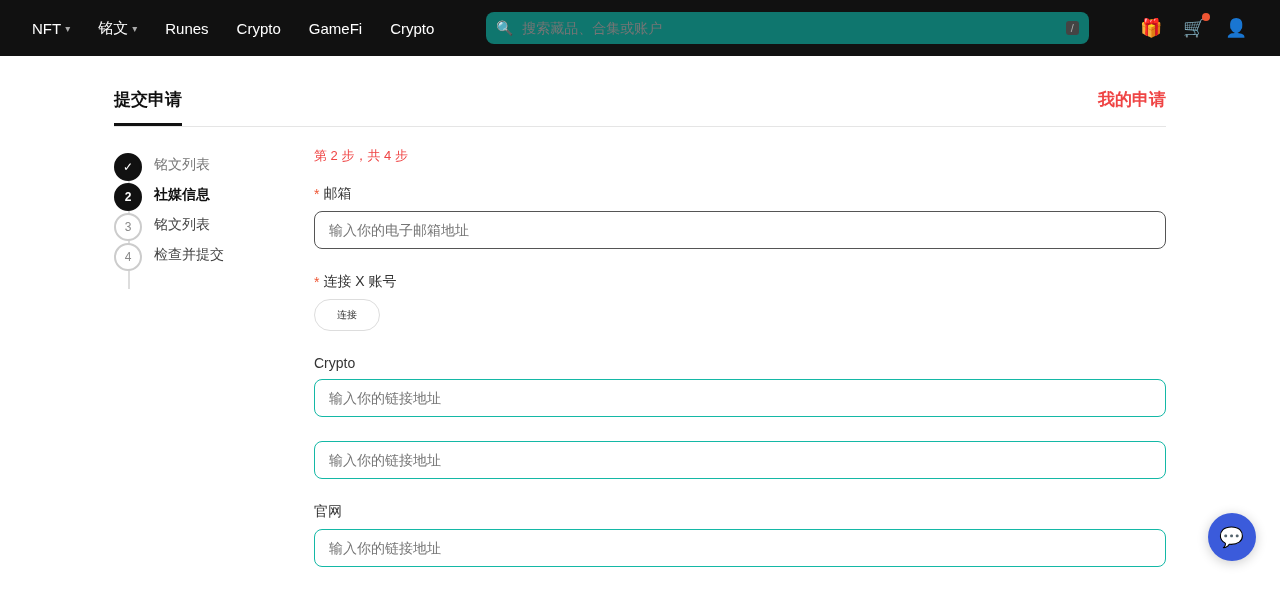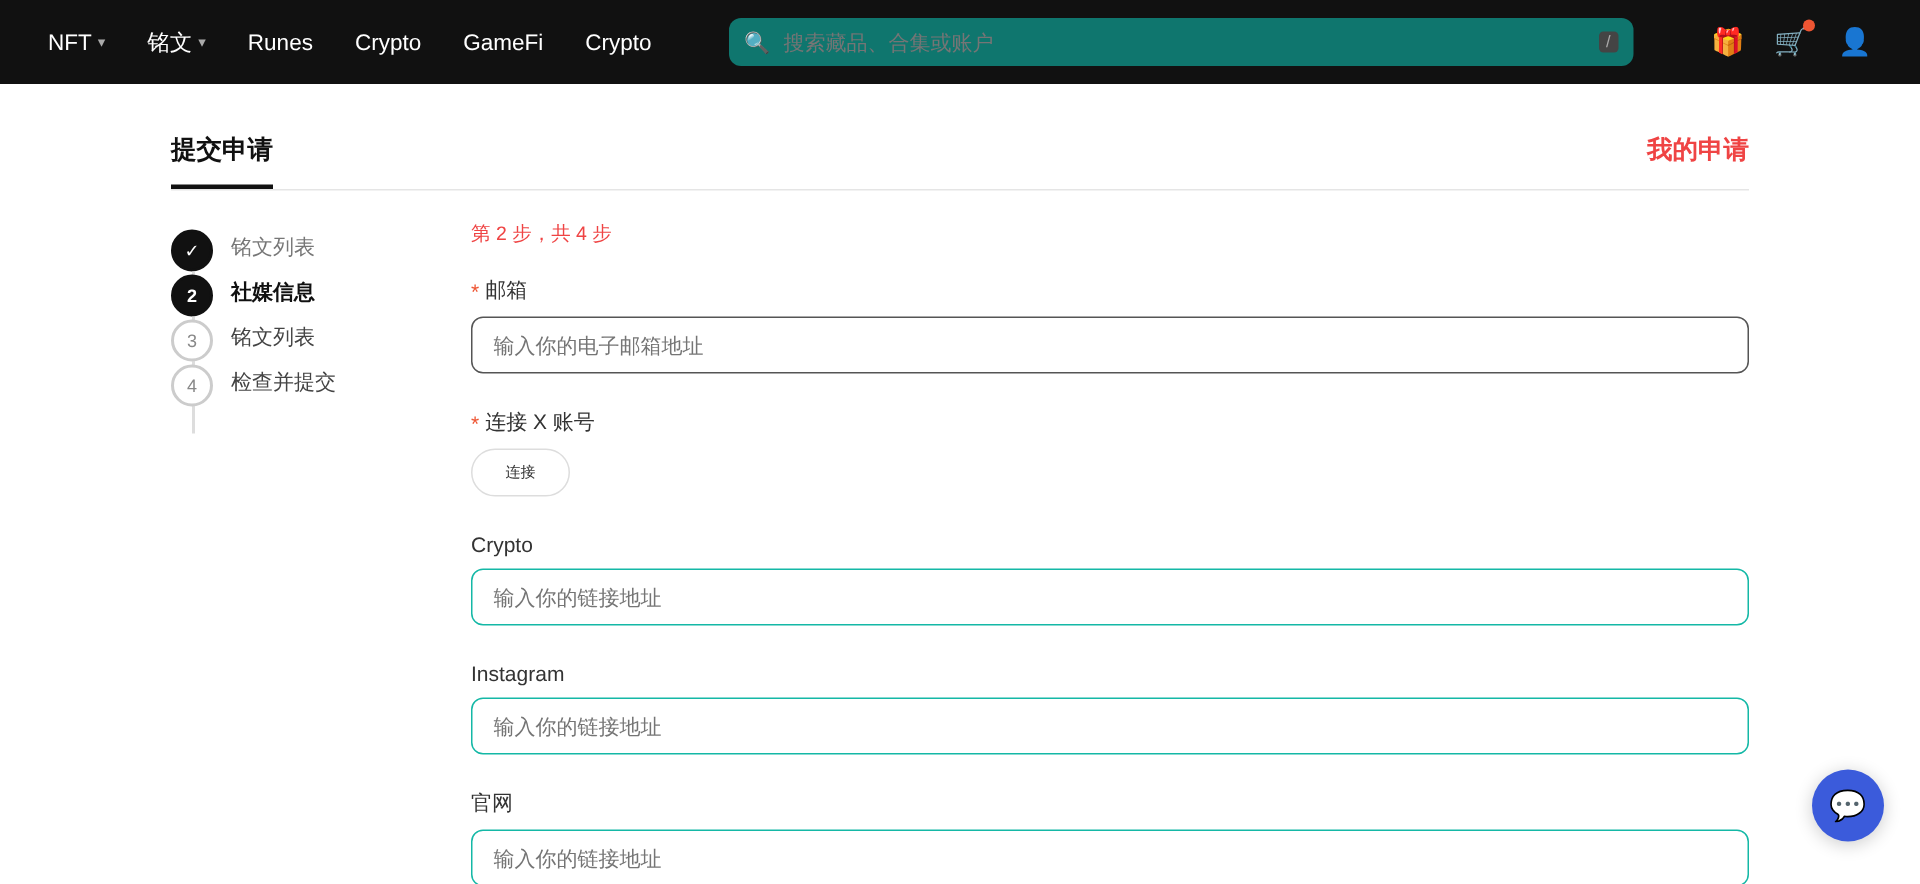--- a/index.html
+++ b/index.html
@@ -338,23 +338,20 @@
       </div>
 
       <div class="field-group">
         <div class="field-label">
           <span>Crypto</span>
         </div>
         <input class="field-input" type="url" placeholder="输入你的链接地址" style="">
       </div>
 
       <div class="field-group">
-        <div class="field-label">
-          <span>Instagram</span>
-        </div>
         <input class="field-input" type="url" placeholder="输入你的链接地址" style="">
       </div>
 
       <div class="field-group">
         <div class="field-label">
           <span>官网</span>
         </div>
         <input class="field-input" type="url" placeholder="输入你的链接地址" style="">
       </div>
 

